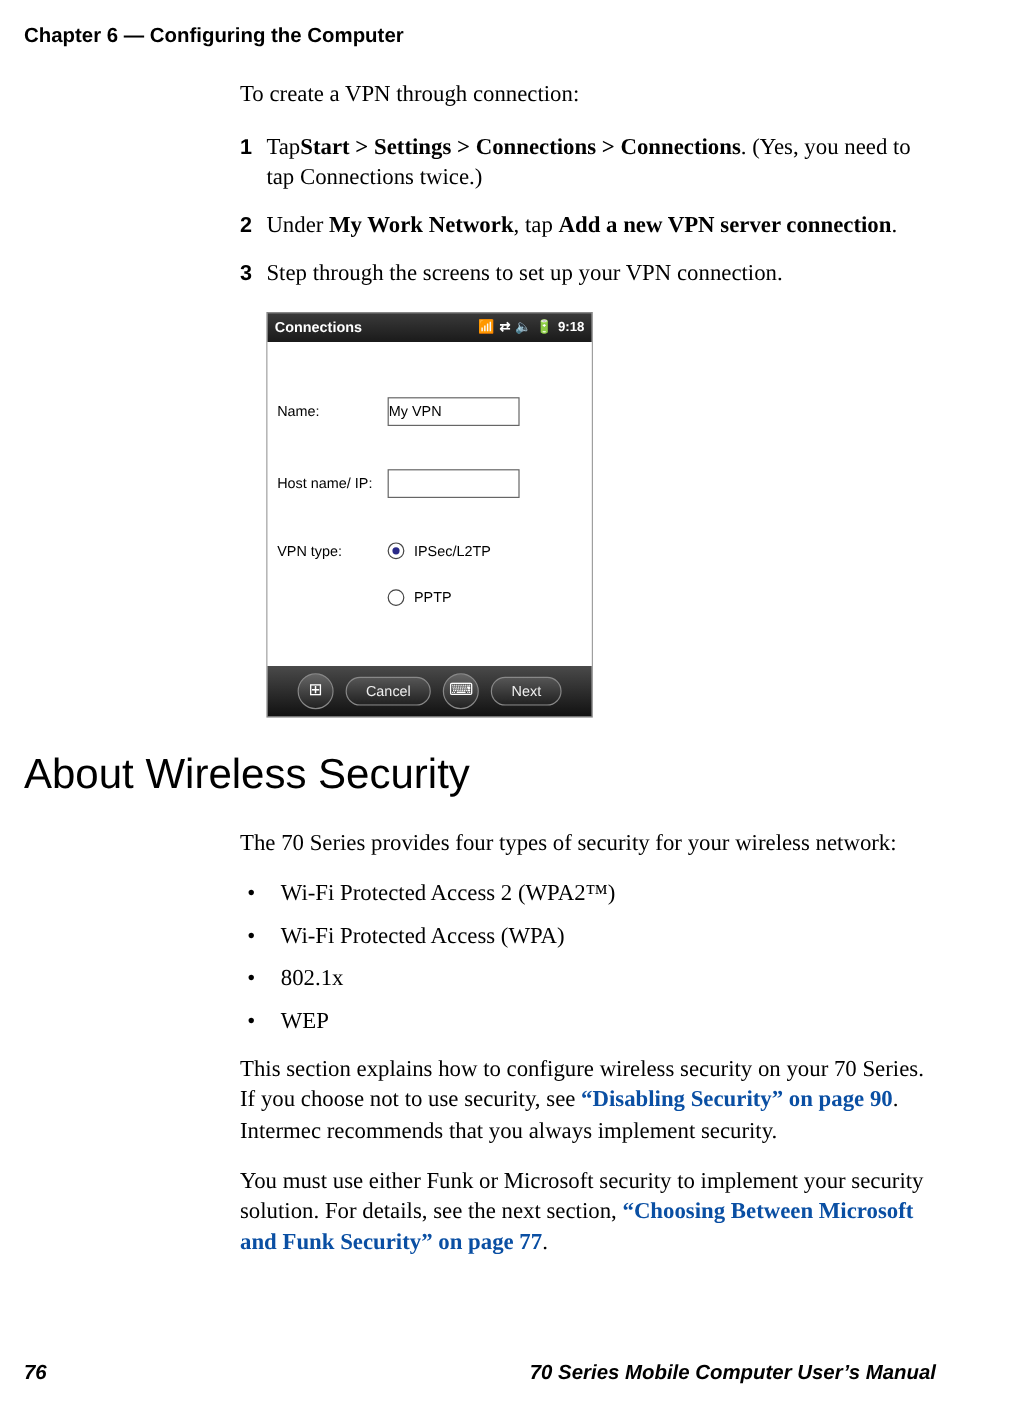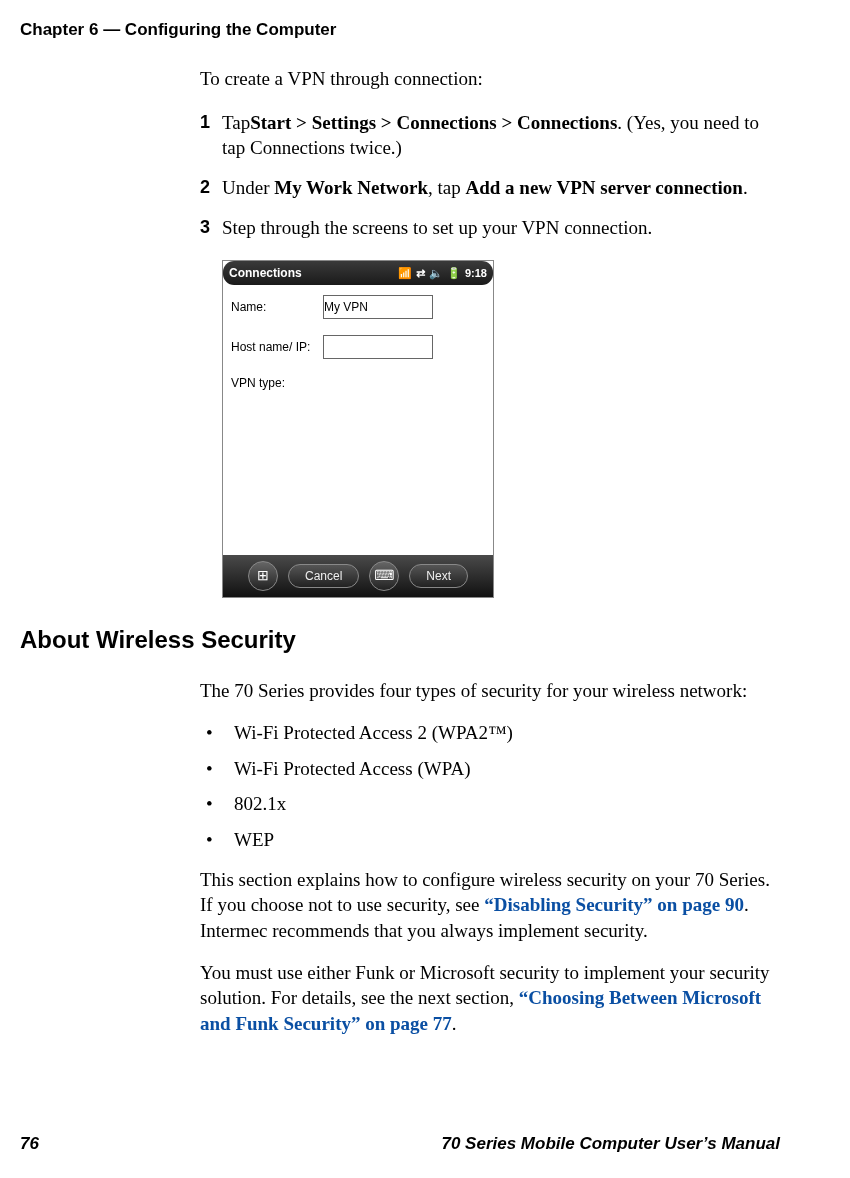--- a/index.html
+++ b/index.html
@@ -49,21 +49,20 @@
   .ss-titlebar {
     background: linear-gradient(#3a3a3a, #1a1a1a);
     color: #fff;
     font-family: Arial, sans-serif;
     font-weight: bold;
     font-size: 12px;
     padding: 4px 6px;
     display: flex;
     justify-content: space-between;
     align-items: center;
-    border-radius: 11px;
   }
   .ss-titlebar .icons { display:flex; gap:4px; align-items:center; font-size:11px;}
   .ss-subtitle {
     background: #fff;
     color: #1a3a9a;
     font-family: Arial, sans-serif;
     font-weight: bold;
     font-size: 13px;
     padding: 6px 8px;
     border-bottom: 1px solid #bbb;
@@ -72,20 +71,21 @@
     background: #fff;
     padding: 10px 8px 4px 8px;
     font-family: Tahoma, Arial, sans-serif;
     font-size: 12px;
     height: 270px;
   }
   .ss-row {
     display: flex;
     align-items: center;
     margin-bottom: 16px;
+    margin-top: 36px;
   }
   .ss-label {
     width: 92px;
   }
   .ss-input {
     border: 1px solid #666;
     height: 24px;
     width: 110px;
     padding: 2px 0;
     font-size: 12px;
@@ -127,22 +127,22 @@
   }
   .ss-round {
     width: 30px; height: 30px; border-radius: 50%;
     background: linear-gradient(#666,#222);
     border:1px solid #888;
     display:flex; align-items:center; justify-content:center;
     color:#fff; font-size:14px;
   }
   .section-heading {
     font-family: Arial, Helvetica, sans-serif;
-    font-weight: bold;
-    font-size: 24px;
+    font-weight: normal;
+    font-size: 35px;
     margin: 28px 0 24px 0;
   }
   .bullet-list {
     list-style: none;
     margin: 10px 0 14px 0;
   }
   .bullet-list li {
     position: relative;
     padding-left: 34px;
     margin-bottom: 10px;
@@ -216,20 +216,30 @@
       <div class="ss-row">
         <div class="ss-label">Name:</div>
         <input class="ss-input" value="My VPN" style="">
       </div>
       <div class="ss-row">
         <div class="ss-label">Host name/ IP:</div>
         <input class="ss-input" value="" style="">
       </div>
       <div class="ss-row" style="align-items:flex-start">
         <div class="ss-label">VPN type:</div>
+        <div class="ss-radio-col">
+          <label class="ss-radio">
+            <span class="dot filled"></span>
+            <span>IPSec/L2TP</span>
+          </label>
+          <label class="ss-radio">
+            <span class="dot"></span>
+            <span>PPTP</span>
+          </label>
+        </div>
       </div>
     </div>
     <div class="ss-bottombar">
       <div class="ss-round">
         <span>⊞</span>
       </div>
       <div class="ss-btn">Cancel</div>
       <div class="ss-round">
         <span>⌨</span>
       </div>

